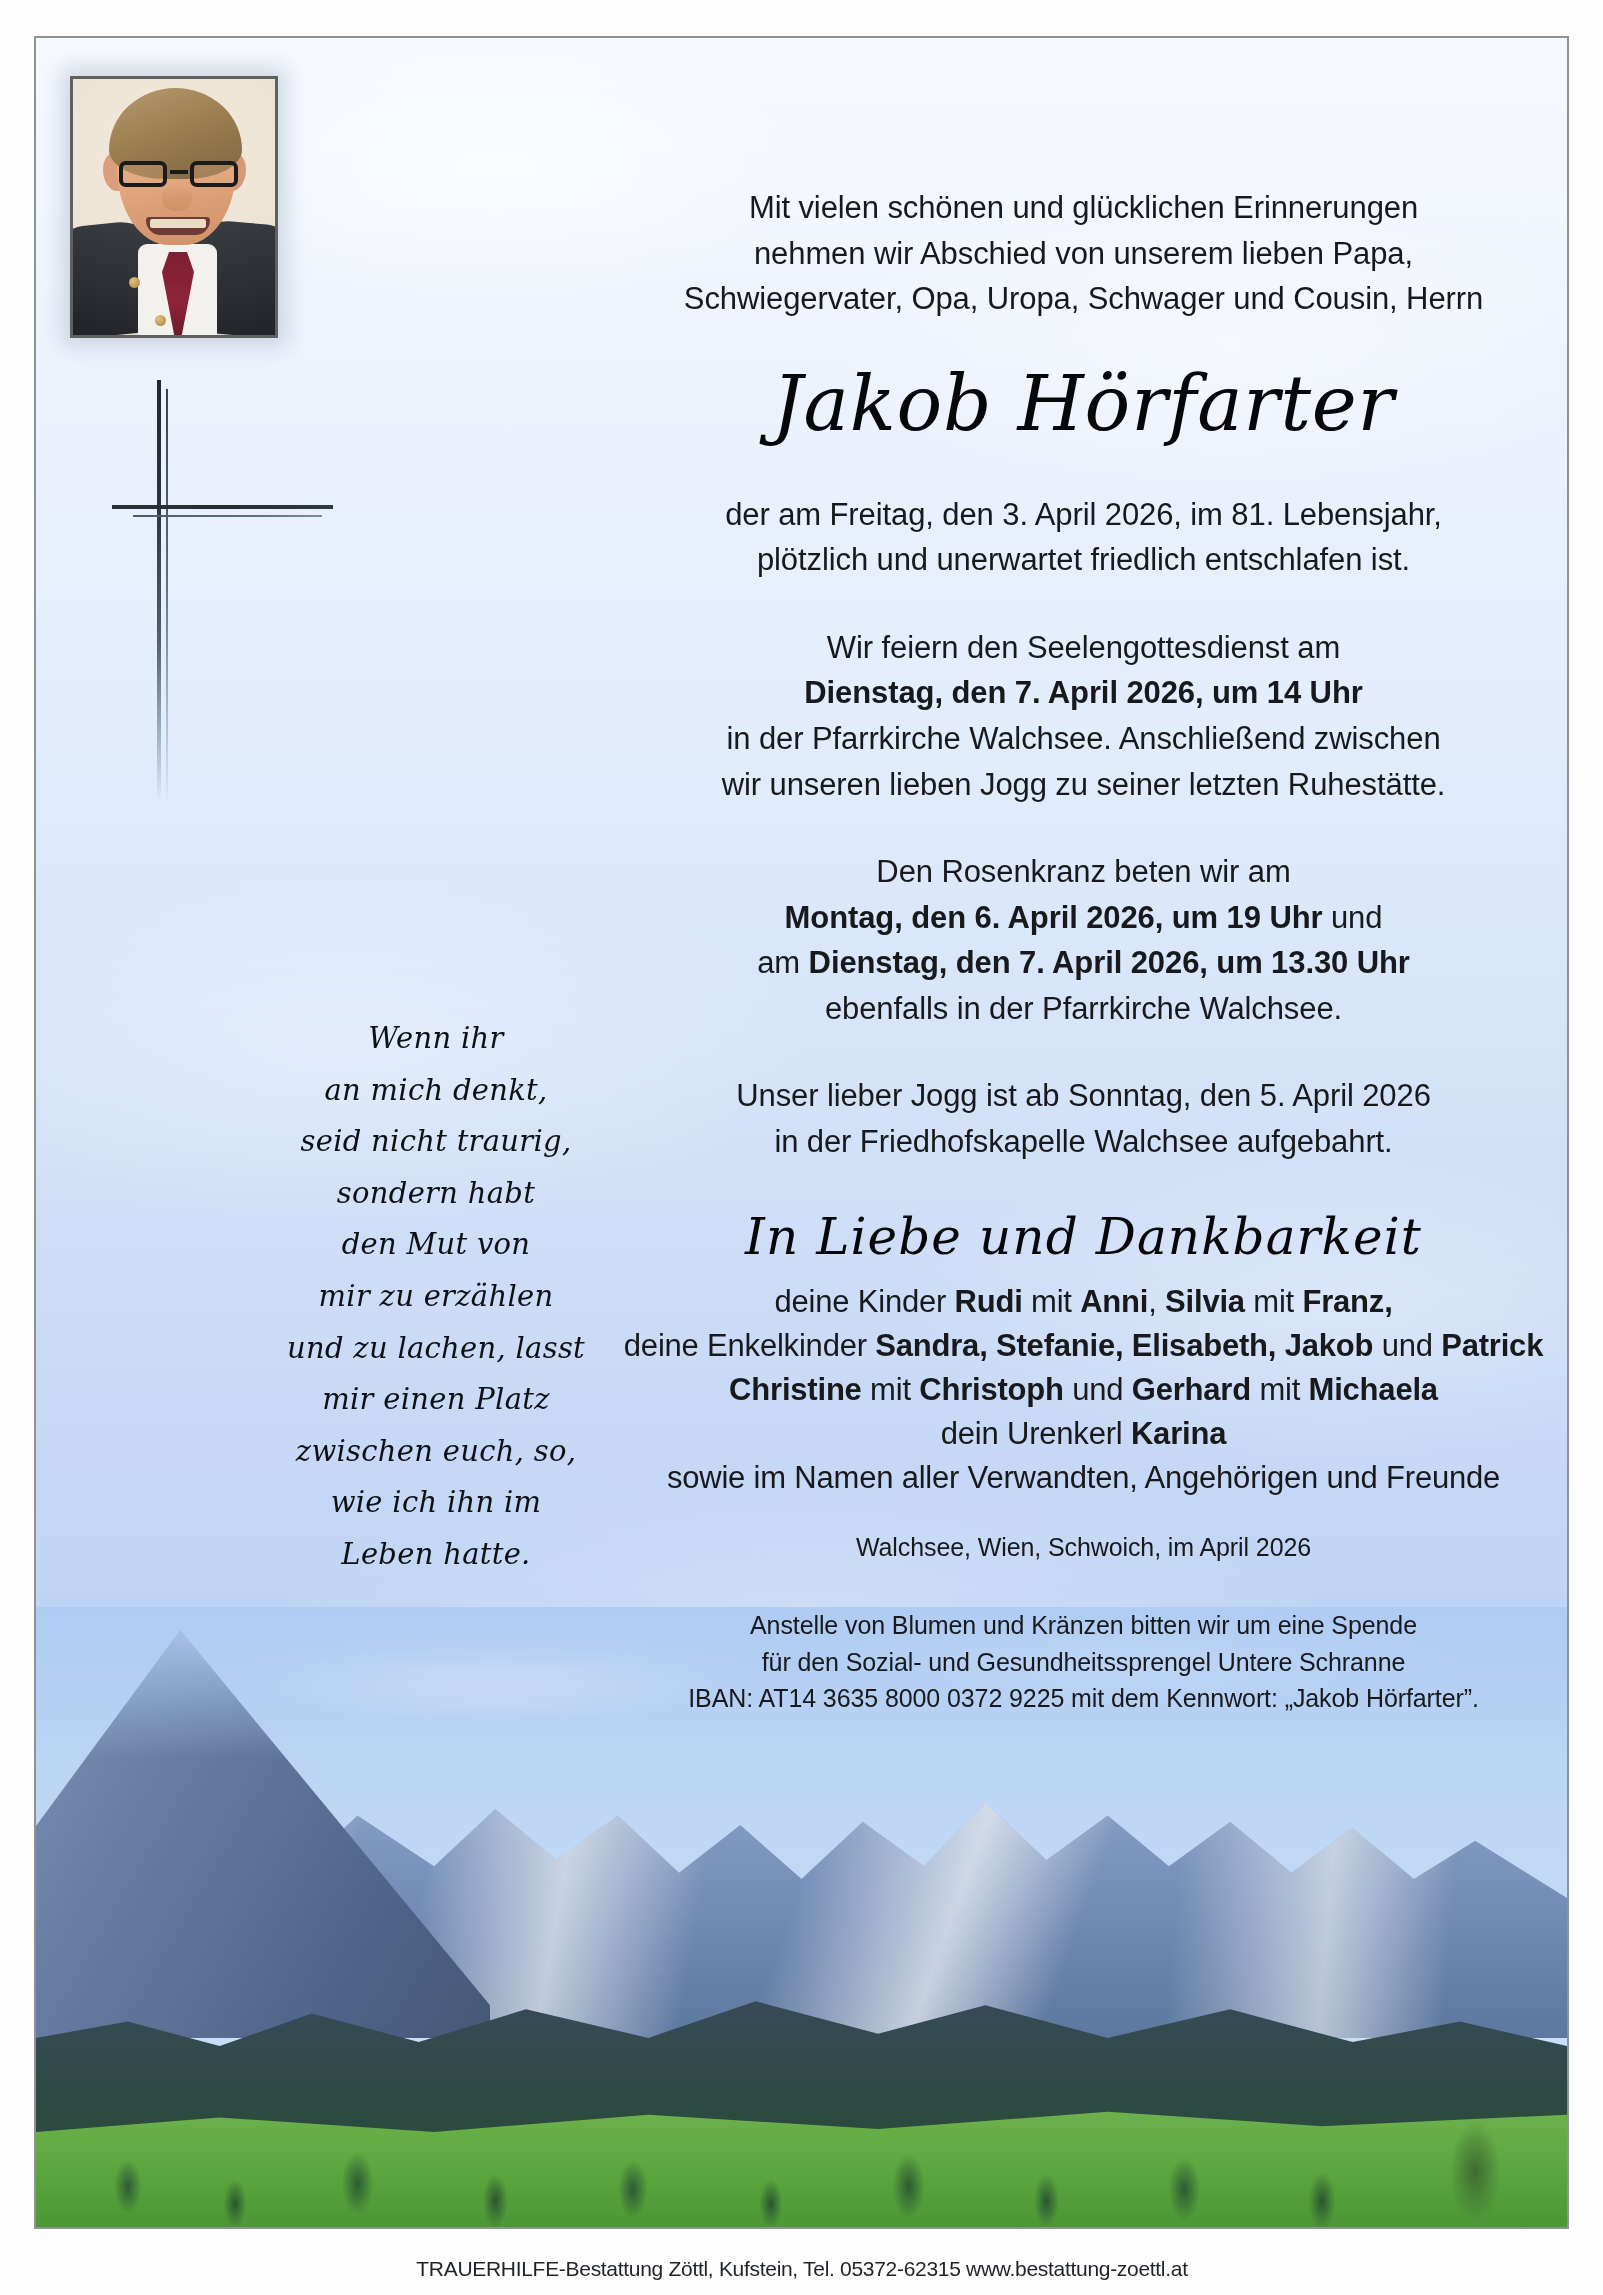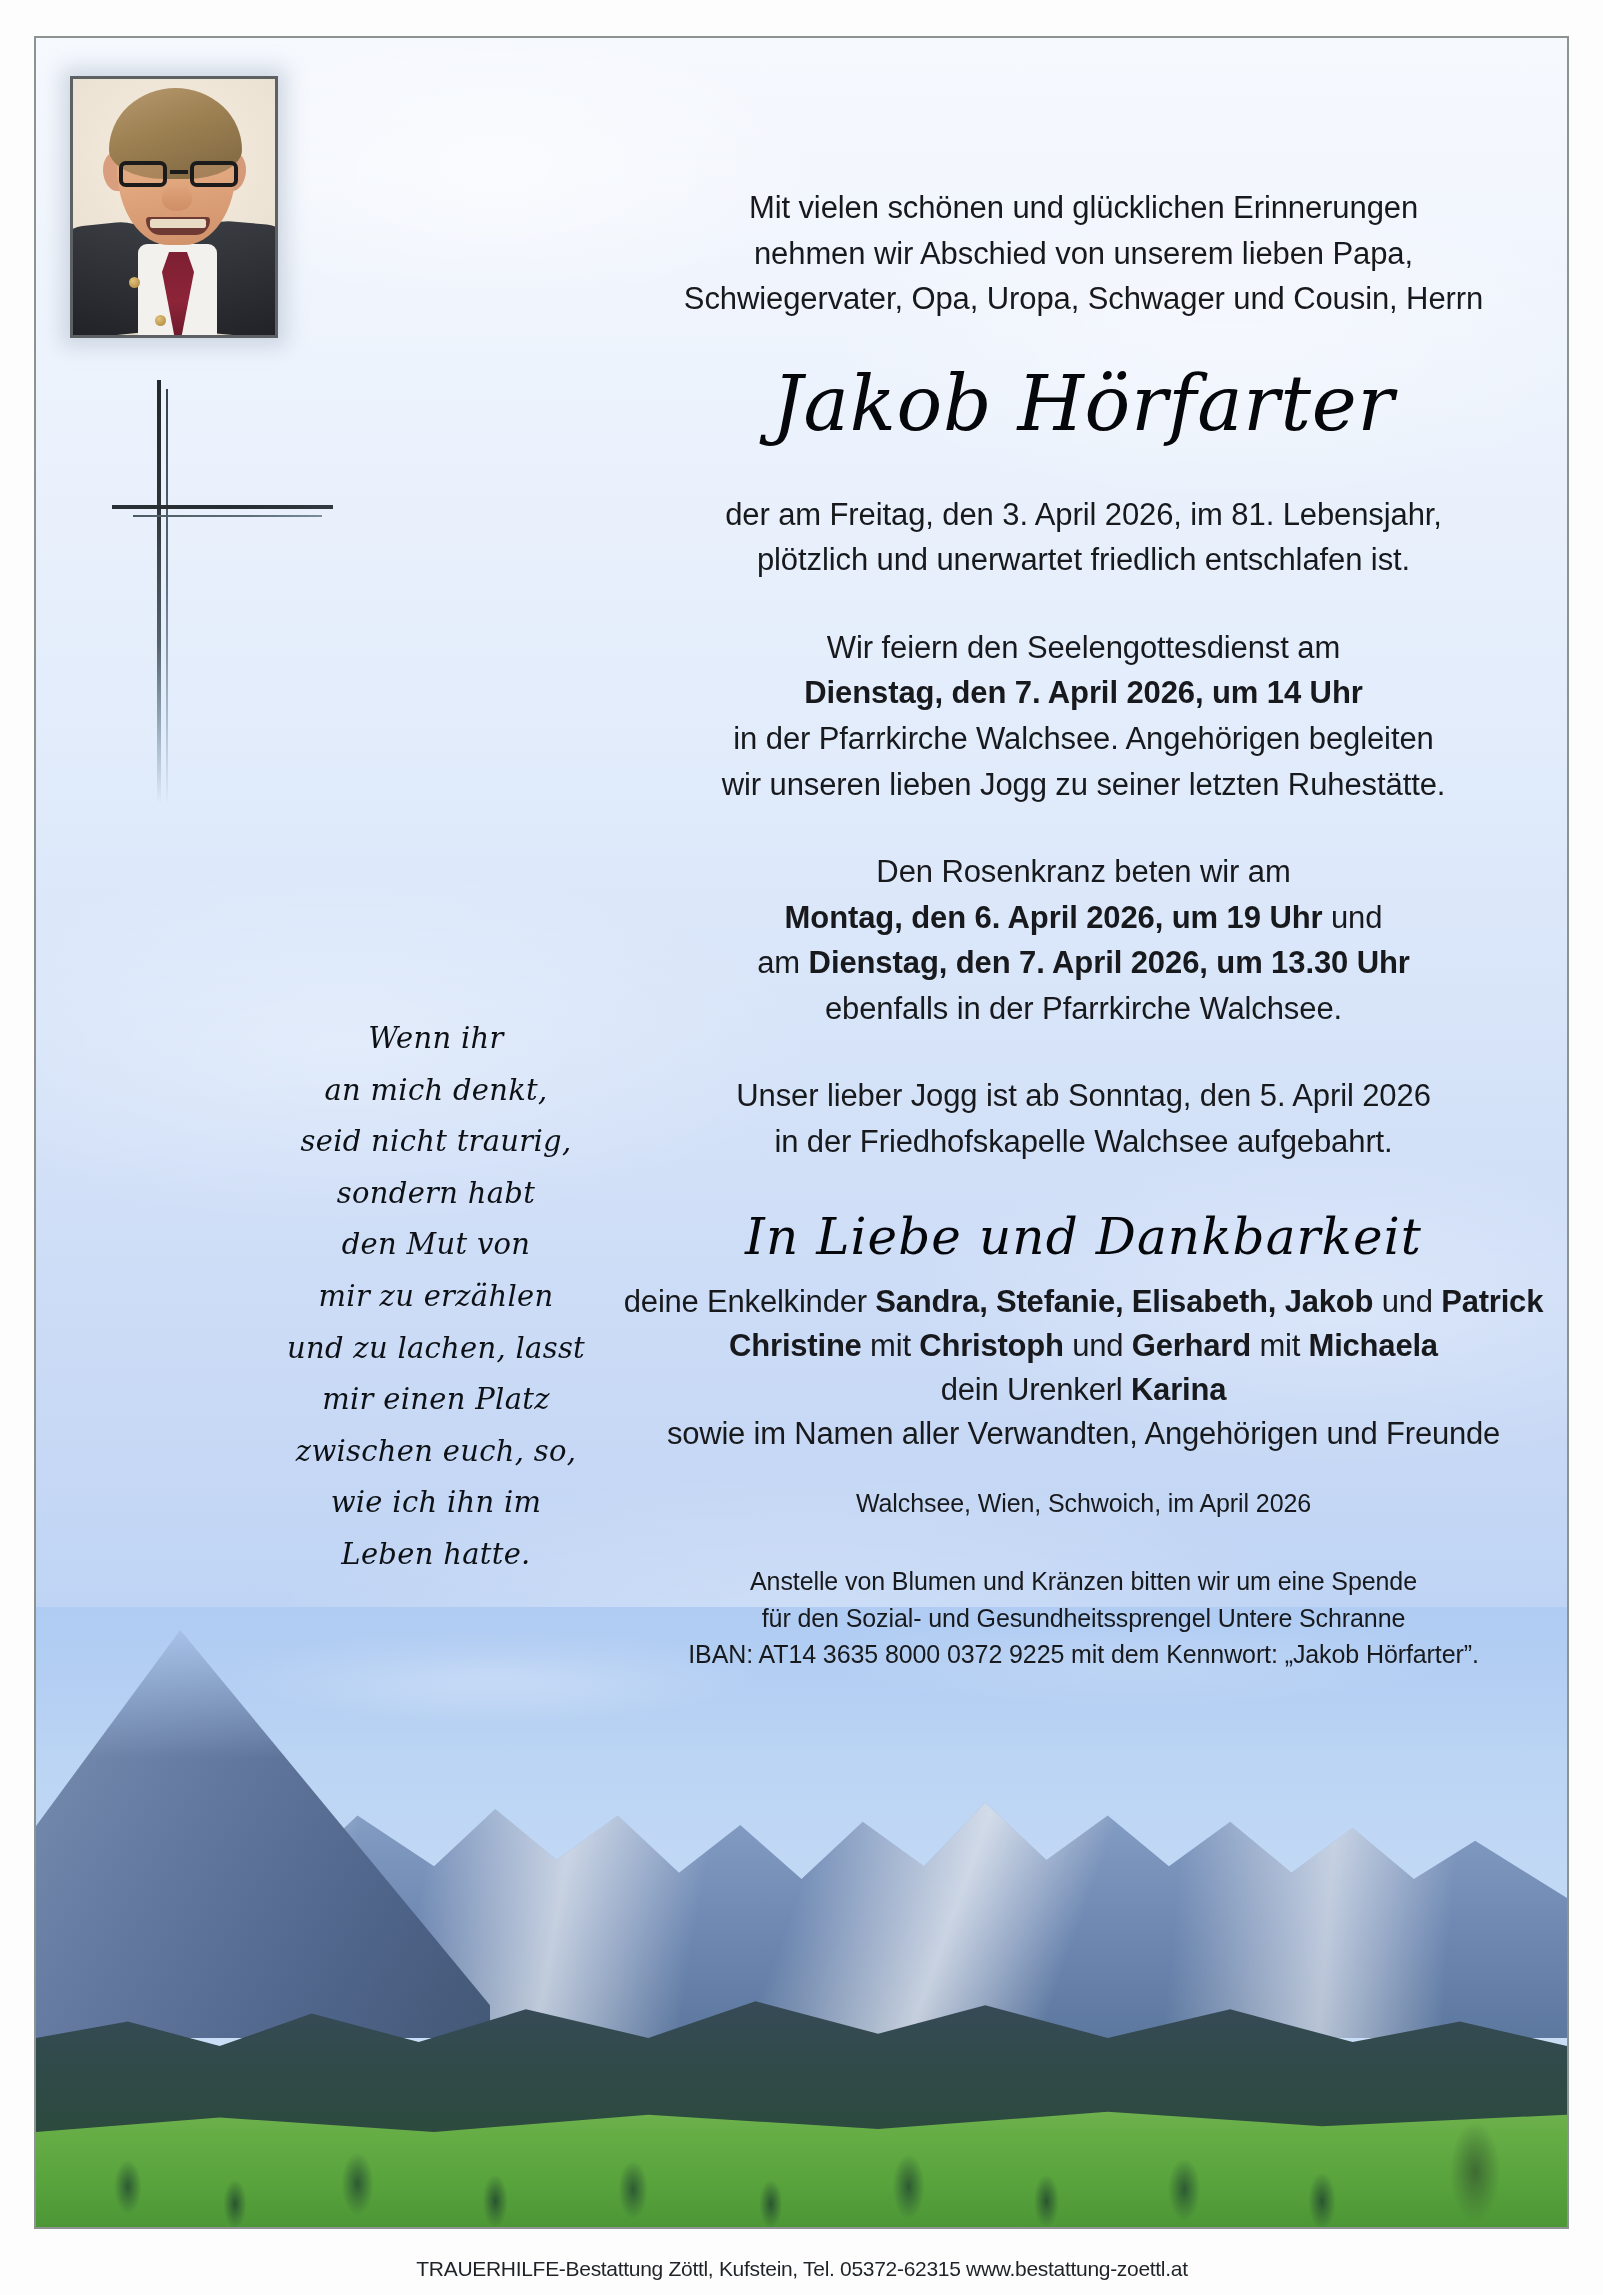--- a/index.html
+++ b/index.html
@@ -442,21 +442,21 @@
       <div class="blk p-text">
         <div>der am Freitag, den 3. April 2026, im 81. Lebensjahr,</div>
         <div>plötzlich und unerwartet friedlich entschlafen ist.</div>
       </div>
 
       <div class="sp-b"></div>
 
       <div class="blk p-text">
         <div>Wir feiern den Seelengottesdienst am</div>
         <div><b>Dienstag, den 7. April 2026, um 14 Uhr</b></div>
-        <div>in der Pfarrkirche Walchsee. Angehörigen begleiten</div>
+        <div>in der Pfarrkirche Walchsee. Anschließend zwischen</div>
         <div>wir unseren lieben Jogg zu seiner letzten Ruhestätte.</div>
       </div>
 
       <div class="sp-b"></div>
 
       <div class="blk p-text">
         <div>Den Rosenkranz beten wir am</div>
         <div><b>Montag, den 6. April 2026, um 19 Uhr</b><span> und</span></div>
         <div><span>am </span><b>Dienstag, den 7. April 2026, um 13.30 Uhr</b></div>
         <div>ebenfalls in der Pfarrkirche Walchsee.</div>
@@ -465,20 +465,21 @@
       <div class="sp-b"></div>
 
       <div class="blk p-text">
         <div>Unser lieber Jogg ist ab Sonntag, den 5. April 2026</div>
         <div>in der Friedhofskapelle Walchsee aufgebahrt.</div>
       </div>
 
       <div class="dank">In Liebe und  Dankbarkeit</div>
 
       <div class="blk family">
+        <div><span>deine Kinder </span><b>Rudi</b><span> mit </span><b>Anni</b><span>, </span><b>Silvia</b><span> mit </span><b>Franz,</b></div>
         <div><span>deine Enkelkinder </span><b>Sandra, Stefanie, Elisabeth, Jakob</b><span> und </span><b>Patrick</b></div>
         <div><b>Christine</b><span> mit </span><b>Christoph</b><span> und </span><b>Gerhard</b><span> mit </span><b>Michaela</b></div>
         <div><span>dein Urenkerl </span><b>Karina</b></div>
         <div>sowie im Namen aller Verwandten, Angehörigen und Freunde</div>
       </div>
 
       <div class="place">Walchsee, Wien, Schwoich, im April 2026</div>
 
       <div class="blk spende">
         <div>Anstelle von Blumen und Kränzen bitten wir um eine Spende</div>

